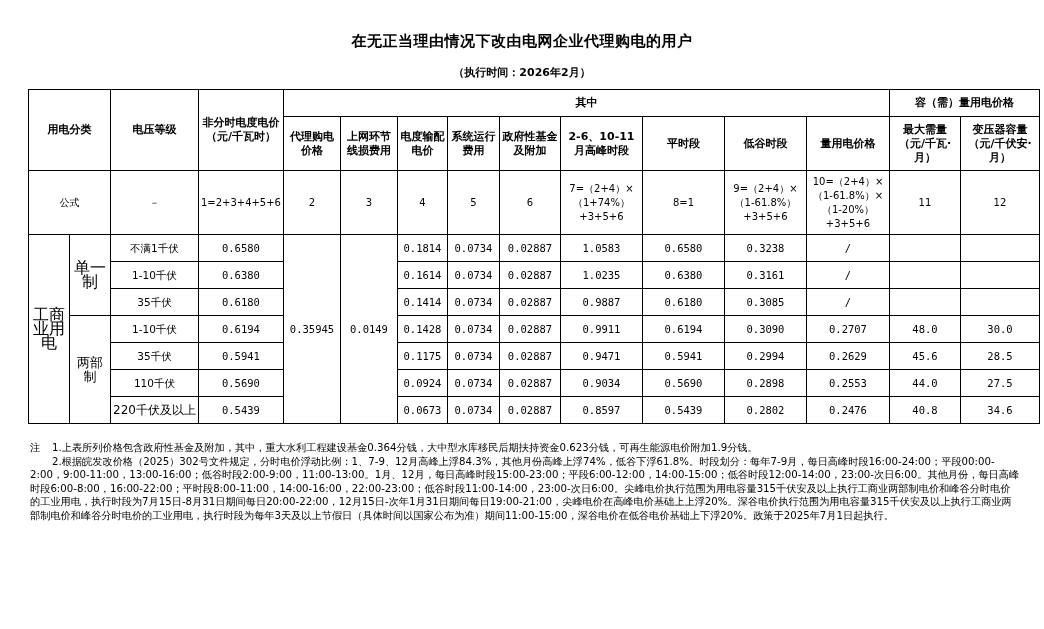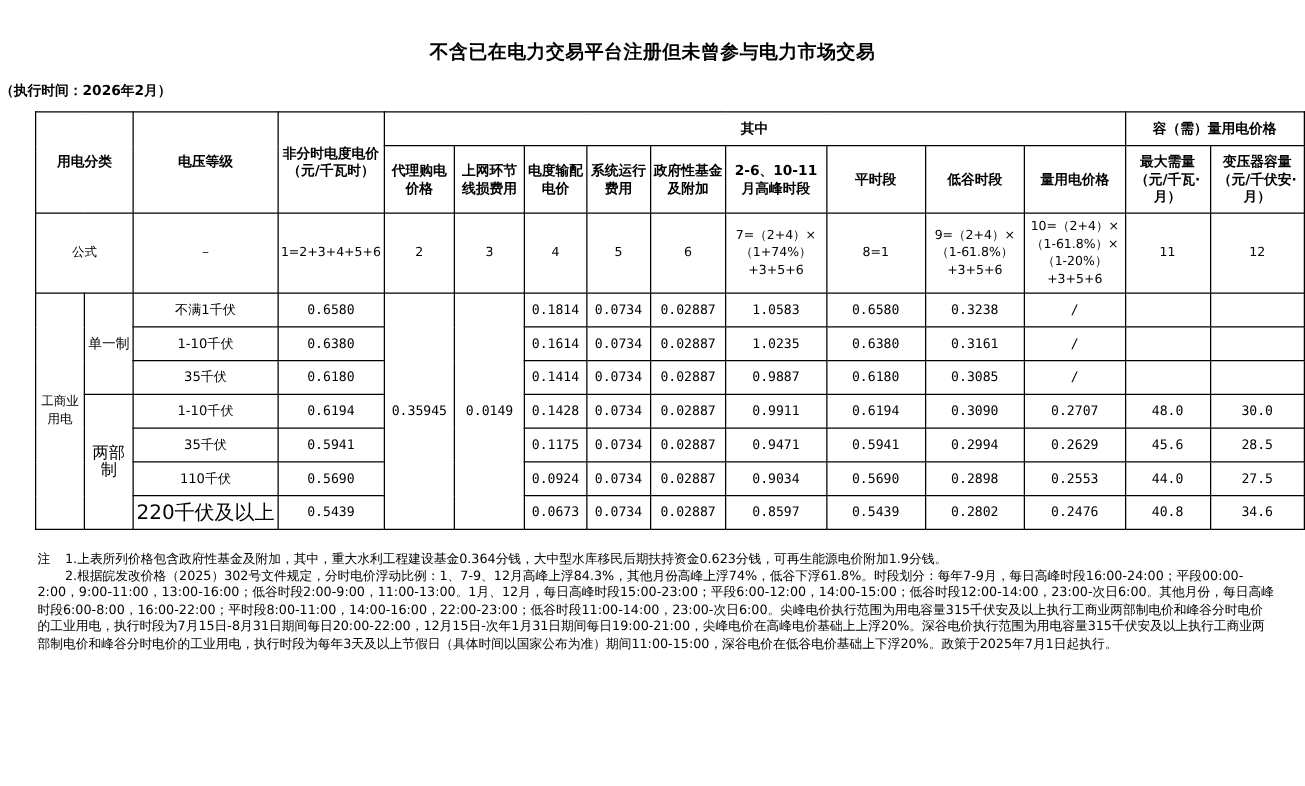--- a/index.html
+++ b/index.html
@@ -1,37 +1,37 @@
 <!DOCTYPE html>
 <html><head>
 <meta charset="utf-8">
 <style>
   html, body { margin: 0; padding: 0; background: #ffffff; }
   body { width: 1044px; height: 629px; position: relative; overflow: hidden;
          font-family: "DejaVu Sans", "Liberation Sans", sans-serif; color: #000; }
   .title { position: absolute; left: 0; top: 32px; width: 1044px; text-align: center;
            font-size: 15px; font-weight: bold; letter-spacing: 0.5px; }
-  .subtitle { position: absolute; left: 0; top: 65px; width: 1044px; 
+  .subtitle { position: absolute; left: 0; top: 65px; width: 1044px; text-align: center;
               font-size: 11px; font-weight: bold; }
   table.price { position: absolute; left: 28px; top: 89px; border-collapse: collapse;
                 table-layout: fixed; font-size: 10.5px; }
   table.price td, table.price th { border: 1px solid #000; text-align: center; vertical-align: middle;
                 padding: 0 2px; line-height: 14px; overflow: hidden; }
   table.price th { font-weight: bold; font-size: 11px; margin-top: 19px; }
   .num { font-family: "DejaVu Sans Mono", "Liberation Mono", monospace; font-size: 10.5px; }
   .formula { font-size: 10px; line-height: 15px; }
   .notes { position: absolute; left: 30px; top: 441px; width: 990px; font-size: 10.2px; line-height: 13.6px; }
   .notes p { margin: 0; }
   .notes .indent { text-indent: 22px; }
   .notes .lead { display: inline-block; width: 22px; }
 </style>
 </head>
 <body>
 
-<div class="title">不含已在电力交易平台注册但未曾参与电力市场交易</div>
+<div class="title">在无正当理由情况下改由电网企业代理购电的用户</div>
 <div class="subtitle">（执行时间：2026年2月）</div>
 
 <table class="price">
   <colgroup>
     <col style="width:41px">
       <col style="width:41px">
     <col style="width:83px">
       <col style="width:66px">
     <col style="width:57px">
       <col style="width:57px">
@@ -77,22 +77,22 @@
     <td>6</td>
     <td>7=（2+4）×（1+74%）+3+5+6</td>
     <td>8=1</td>
     <td>9=（2+4）×（1-61.8%）+3+5+6</td>
     <td>10=（2+4）×（1-61.8%）×（1-20%）+3+5+6</td>
     <td>11</td>
     <td>12</td>
   </tr>
 
   <tr style="height:27px">
-    <td rowspan="7" style="font-size:10px;padding:0 1px;margin-top:48px;">工商业用电</td>
-    <td rowspan="3" style="font-size:11px;">单一制</td>
+    <td rowspan="7" style="font-size:16px;padding:0 1px;margin-top:48px;">工商业用电</td>
+    <td rowspan="3" style="font-size:16px;">单一制</td>
     <td>不满1千伏</td>
     <td class="num">0.6580</td>
     <td rowspan="7" class="num">0.35945</td>
     <td rowspan="7" class="num">0.0149</td>
     <td class="num">0.1814</td>
     <td class="num">0.0734</td>
     <td class="num">0.02887</td>
     <td class="num">1.0583</td>
     <td class="num">0.6580</td>
     <td class="num">0.3238</td>
@@ -166,21 +166,21 @@
     <td class="num">0.02887</td>
     <td class="num">0.9034</td>
     <td class="num">0.5690</td>
     <td class="num">0.2898</td>
     <td class="num">0.2553</td>
     <td class="num">44.0</td>
     <td class="num">27.5</td>
   </tr>
 
   <tr style="height:27px">
-    <td style="font-size:16px;white-space:nowrap;">220千伏及以上</td>
+    <td style="font-size:12px;white-space:nowrap;">220千伏及以上</td>
     <td class="num">0.5439</td>
     <td class="num">0.0673</td>
     <td class="num">0.0734</td>
     <td class="num">0.02887</td>
     <td class="num">0.8597</td>
     <td class="num">0.5439</td>
     <td class="num">0.2802</td>
     <td class="num">0.2476</td>
     <td class="num">40.8</td>
     <td class="num">34.6</td>

